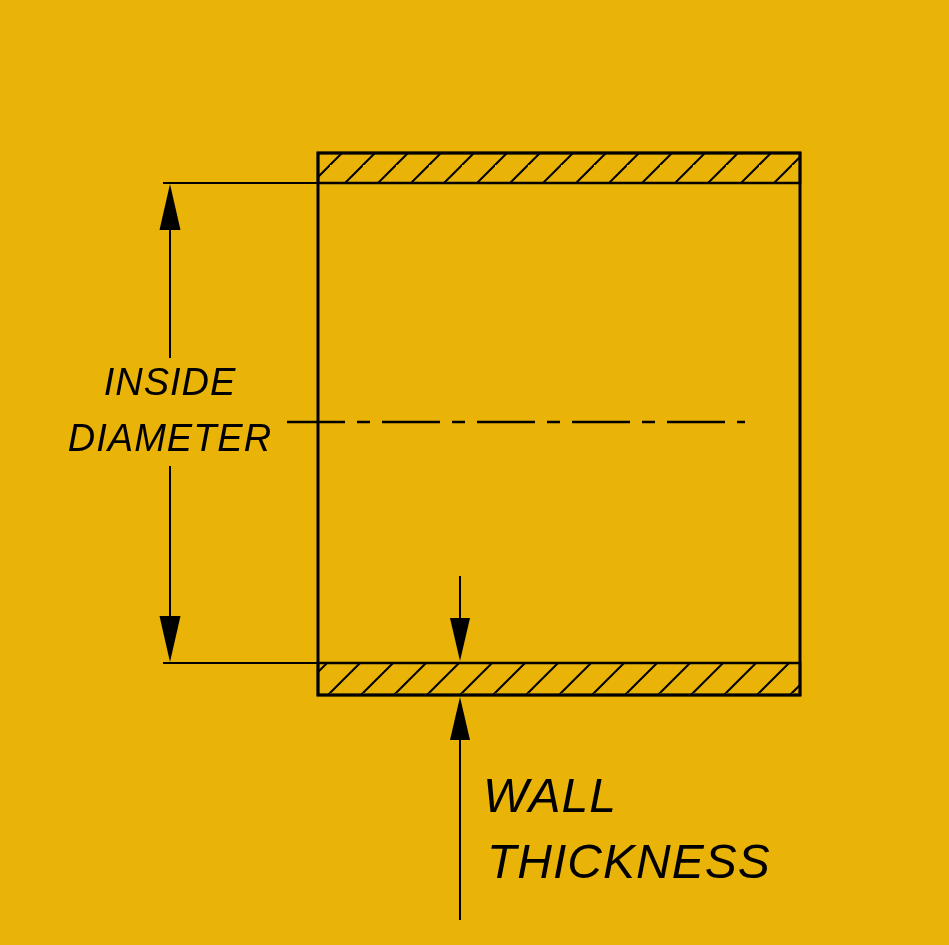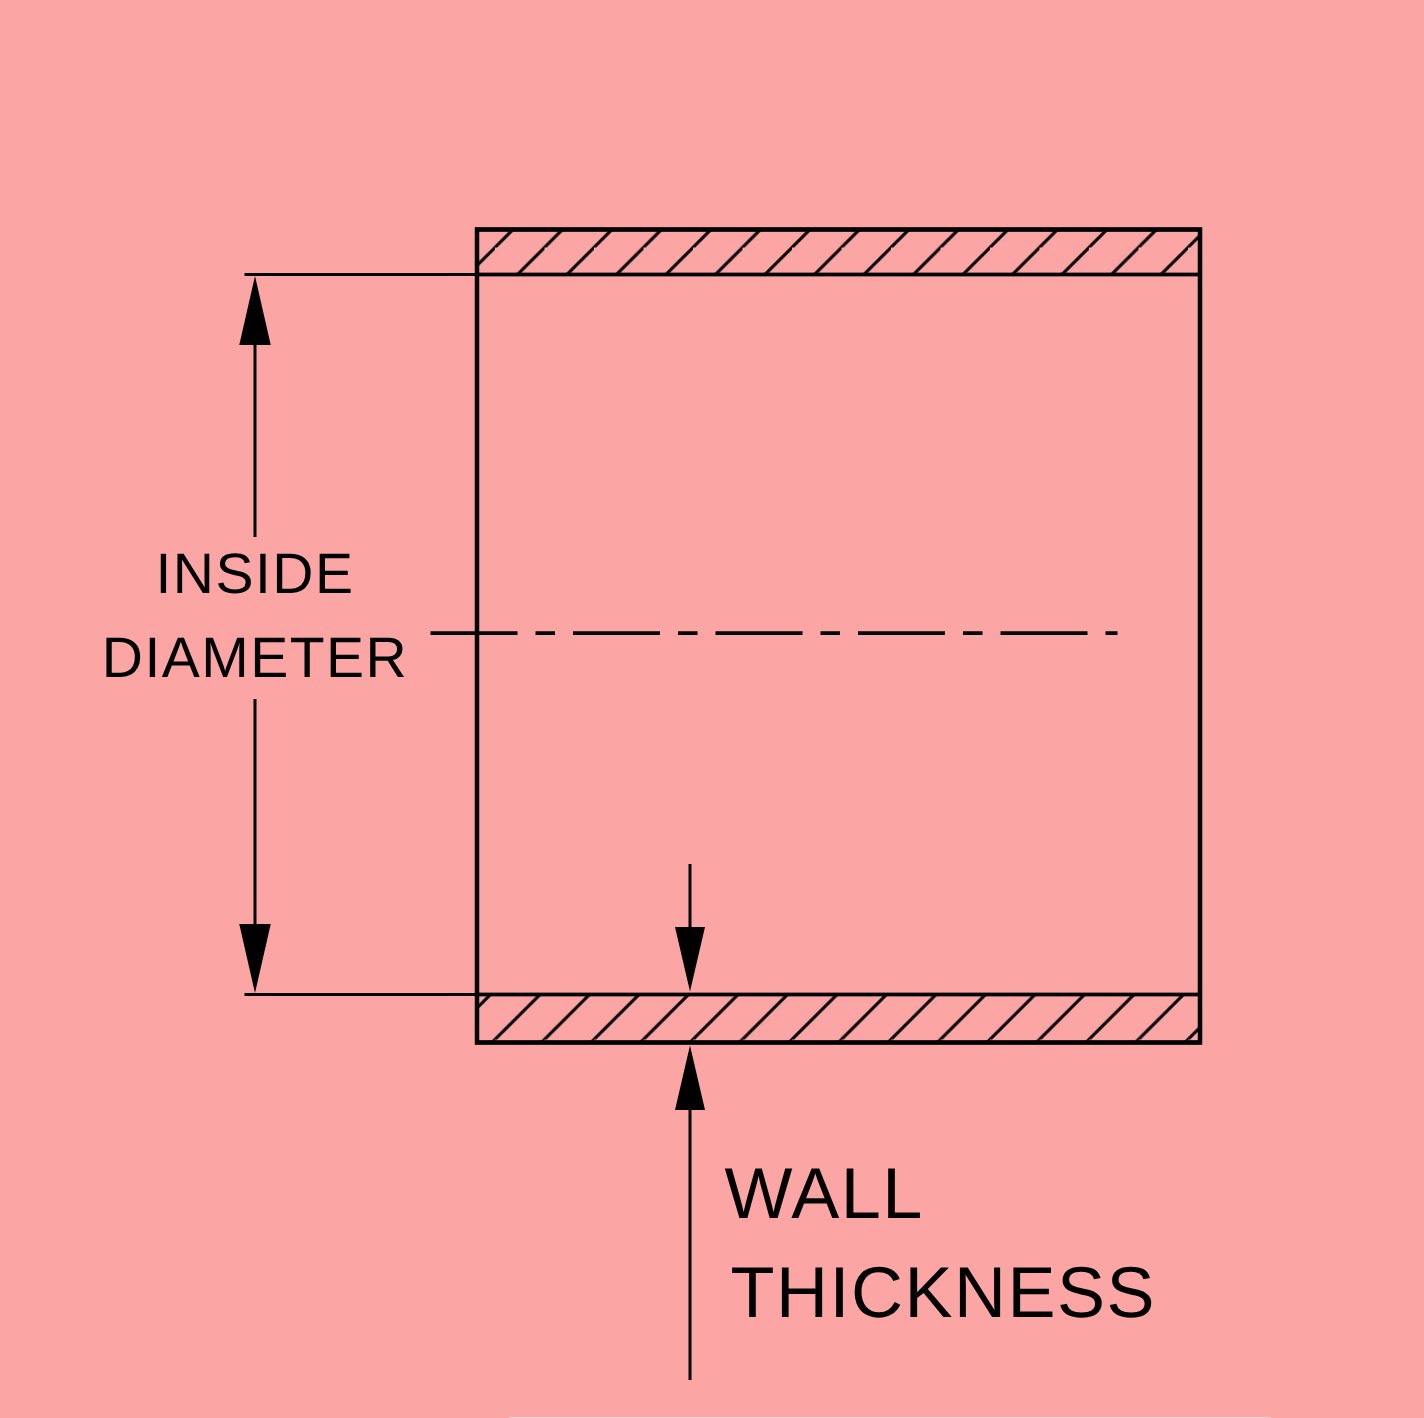--- a/index.html
+++ b/index.html
@@ -8,21 +8,22 @@
     background: #ffffff;
     width: 949px;
     height: 945px;
     overflow: hidden;
     font-family: "Liberation Sans", sans-serif;
   }
   .diagram-wrap {
     width: 949px;
     height: 945px;
     position: relative;
-    background: #fca5a5;
+    background: #eab308;
+    font-style: italic;
   }
   svg { display: block; }
   .thick-line   { stroke: #000000; stroke-width: 3;   fill: none; }
   .band         { stroke: #000000; stroke-width: 2.5; }
   .dim-line     { stroke: #000000; stroke-width: 2;   fill: none; }
   .center-line  { stroke: #000000; stroke-width: 2.5; fill: none; }
   .arrow        { fill: #000000; stroke: none; }
   .label-id {
     font-family: "Liberation Sans", sans-serif;
     font-size: 38px;

